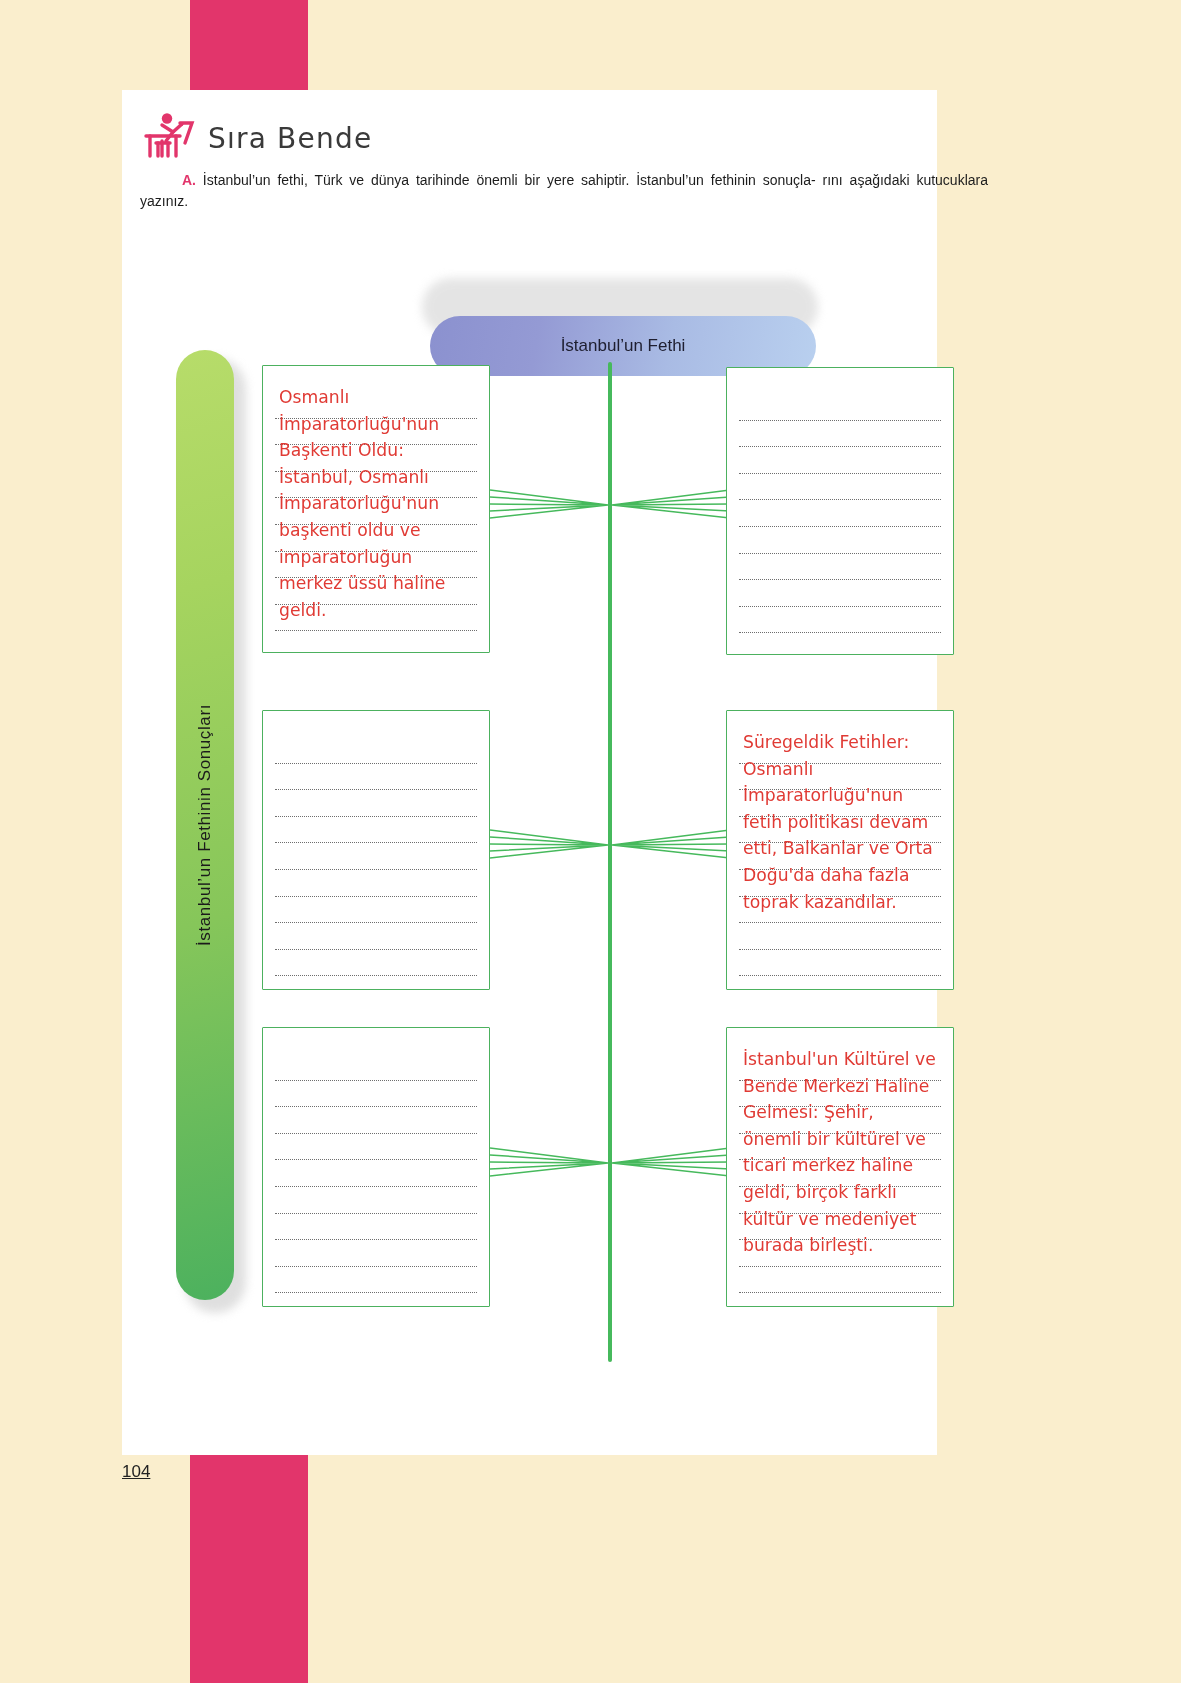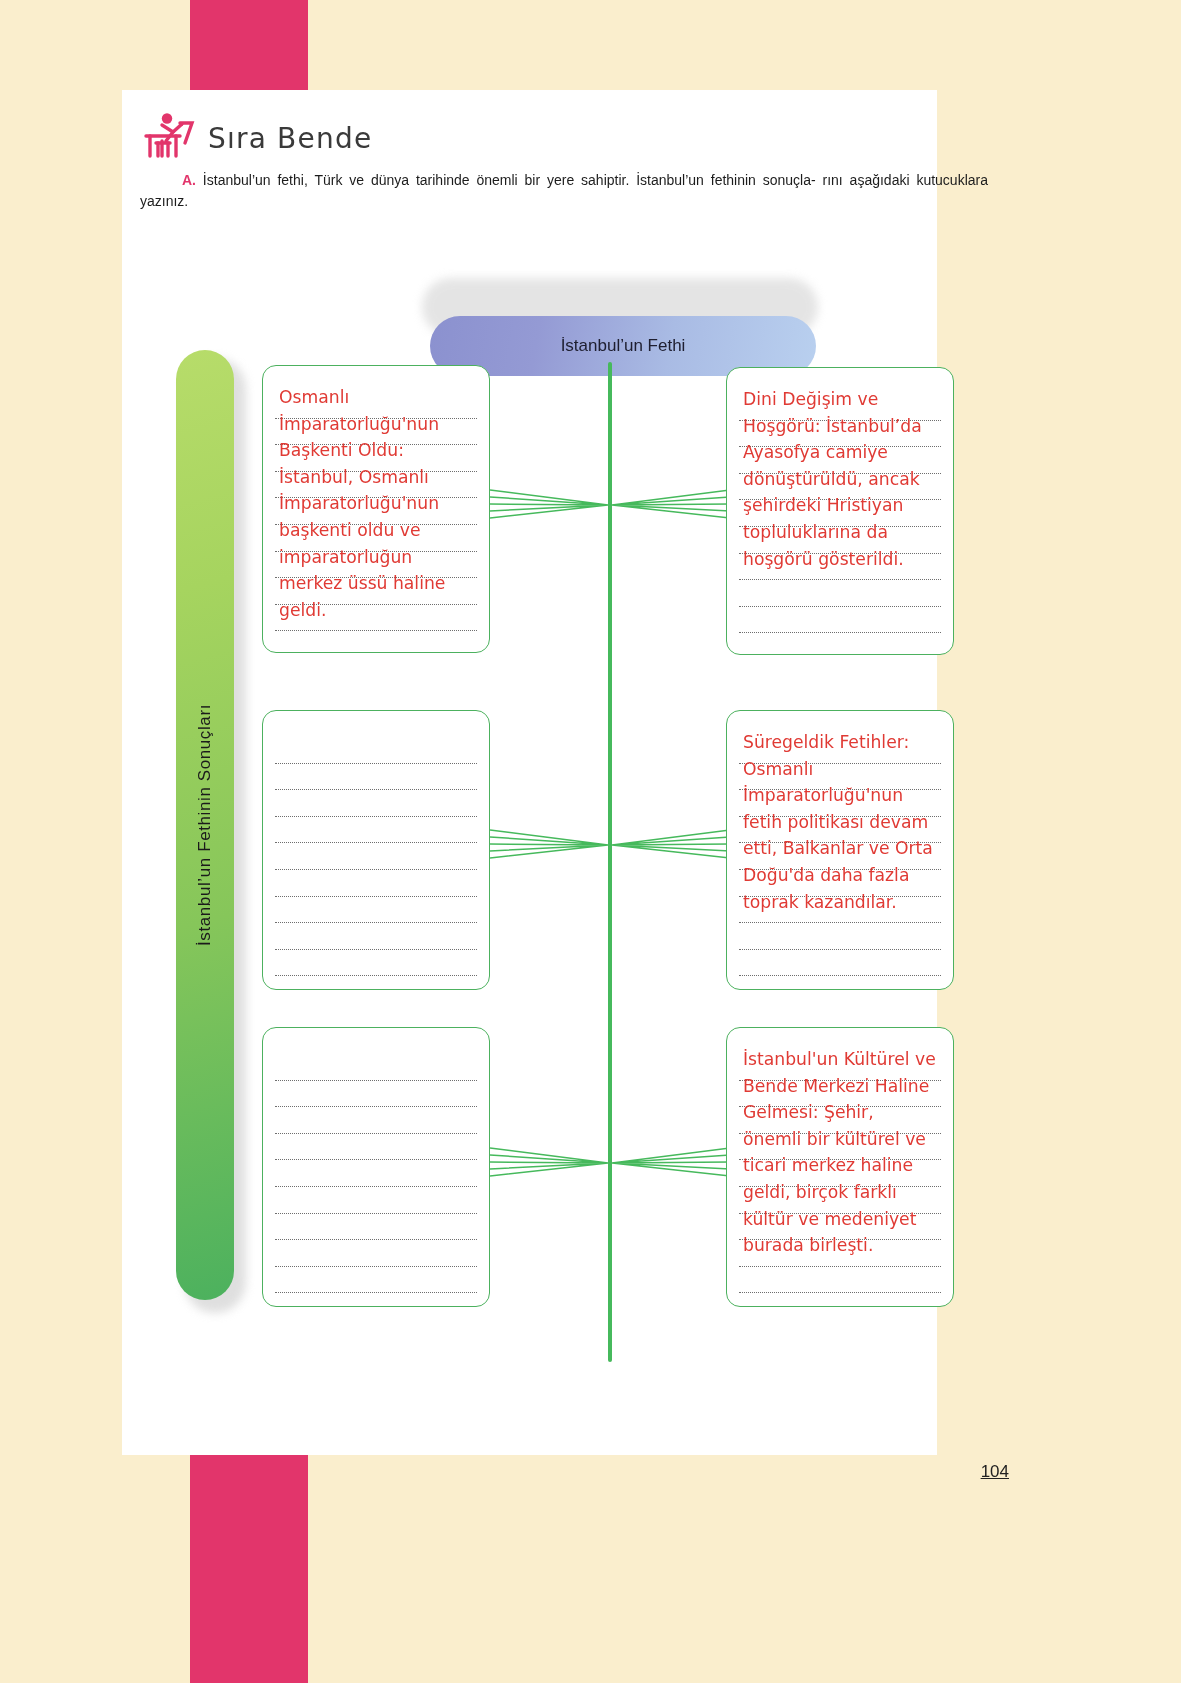--- a/index.html
+++ b/index.html
@@ -69,21 +69,21 @@
   #spine {
     position:absolute; left:486px; top:272px; width:4px; height:1000px;
     background:#46b95c; border-radius:2px;
   }
   .arrow-cluster { position:absolute; width:240px; height:40px; }
   .arrow-cluster svg { display:block; }
 
   
   .abox {
     position:absolute;
-    border:1.8px solid #4cb15e; border-radius:14px; background:#fff;
+    border:1.8px solid #4cb15e; border-radius:1px; background:#fff;
     padding:18px 16px 21px 16px;
   }
   .abox .lines { position:absolute; left:12px; right:12px; top:26px; }
   .rule {
     height:26.6px;
     border-bottom:1.7px dotted #6e6e6e;
   }
   .atext {
     position:relative; z-index:2;
     color:#e03a34; font-size:17.2px; line-height:26.6px;
@@ -92,21 +92,21 @@
   }
 
   #box-tl { left:140px; top:275px;  width:228px; height:288px; }
   #box-tr { left:604px; top:277px;  width:228px; height:288px; }
   #box-ml { left:140px; top:620px;  width:228px; height:280px; }
   #box-mr { left:604px; top:620px;  width:228px; height:280px; }
   #box-bl { left:140px; top:937px;  width:228px; height:280px; }
   #box-br { left:604px; top:937px;  width:228px; height:280px; }
   #pagenum-wrap {
     position:absolute; left:122px; top:1462px; width:887px;
-    text-align:right; font-size:17px; color:#222;text-decoration:underline;
+    text-align:left; font-size:17px; color:#222;text-decoration:underline;
   }
 </style>
 </head>
 <body>
 
 <div id="pink-bar"></div>
 
 <div id="page">
 
   <div id="header">
@@ -199,21 +199,20 @@
       <div class="rule"></div>
         <div class="rule"></div>
         <div class="rule"></div>
       <div class="rule"></div>
         <div class="rule"></div>
         <div class="rule"></div>
       <div class="rule"></div>
         <div class="rule"></div>
         <div class="rule"></div>
     </div>
-    <div class="atext">Dini Değişim ve Hoşgörü: İstanbul’da Ayasofya camiye dönüştürüldü, ancak şehirdeki Hristiyan topluluklarına da hoşgörü gösterildi.</div>
   </div>
 
   <div class="abox" id="box-ml">
     <div class="lines">
       <div class="rule"></div>
         <div class="rule"></div>
         <div class="rule"></div>
       <div class="rule"></div>
         <div class="rule"></div>
         <div class="rule"></div>

